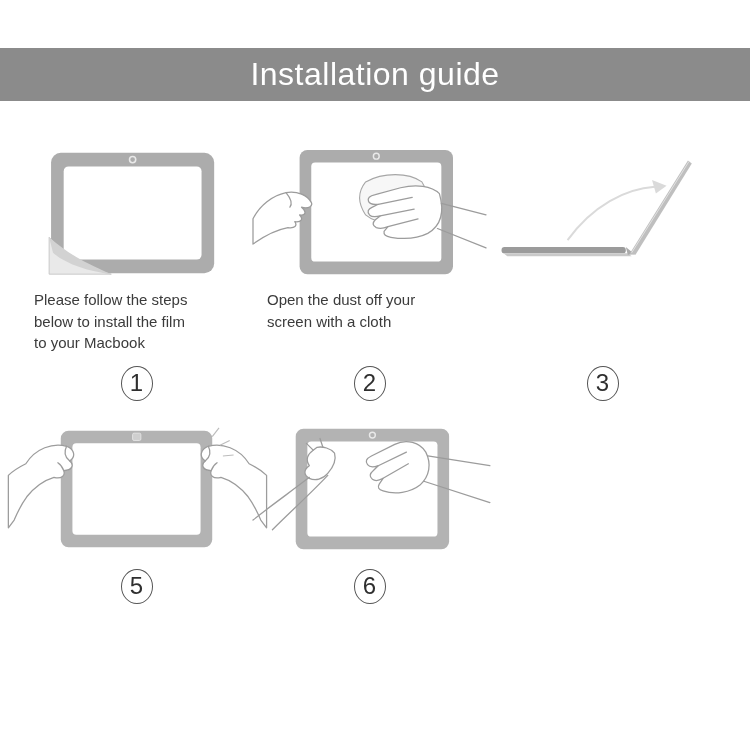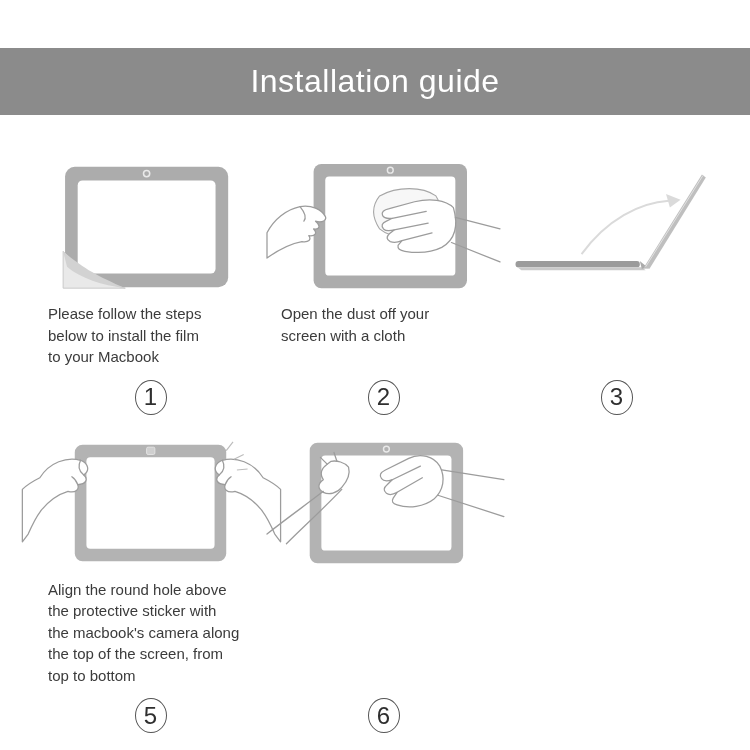--- a/index.html
+++ b/index.html
@@ -4,34 +4,34 @@
 <style>
   html,body{
     margin:0; padding:0;
     width:750px; height:750px;
     background:#ffffff;
     overflow:hidden;
     font-family:"Liberation Sans", sans-serif;
   }
   .banner{
     margin-top:48px;
-    height:67px;
+    height:53px;
     background:#8b8b8b;
     display:flex; align-items:center; justify-content:center;
   }
   .banner-title{
     color:#ffffff;
     font-size:32px;
     font-weight:400;
     letter-spacing:0.5px;
   }
   .grid{
     display:grid;
     grid-template-columns:233px 233px 233px;
-    padding-left:34px;
+    padding-left:20px;
     margin-top:44px;
     row-gap:20px;
   }
   .cell{
     display:flex;
     flex-direction:column;
   }
   .illus{
     height:136px;
   }
@@ -138,25 +138,20 @@
     <div class="illus">
       <svg width="233" height="136" viewBox="0 0 240 140">
         <rect x="42" y="10" width="156" height="120" rx="8" fill="#b3b3b3"></rect>
         <rect x="54" y="23" width="132" height="94" rx="4" fill="#ffffff"></rect>
         <rect x="116" y="12.5" width="8.5" height="7.5" rx="1.5" fill="#cfcfcf" stroke="#e2e2e2" stroke-width="1"></rect>
         <use href="#corner-hand" transform="translate(-6,-2)"></use>
         <use href="#corner-hand" transform="translate(248,-2) scale(-1,1)"></use>
         <path d="M198,16 l7,-9 M206,25 l10,-5 M209,36 l11,-1" stroke="#bcbcbc" stroke-width="1.2" fill="none"></path>
       </svg>
     </div>
-    <div class="caption">Align the round hole above
-the protective sticker with
-the macbook's camera along
-the top of the screen, from
-top to bottom</div>
     <div class="spacer"></div>
     <div class="num">5</div>
   </div>
 
   <div class="cell">
     <div class="illus">
       <svg width="233" height="136" viewBox="0 0 240 140">
         <rect x="44" y="8" width="158" height="124" rx="8" fill="#b3b3b3"></rect>
         <rect x="56" y="21" width="134" height="98" rx="4" fill="#ffffff"></rect>
         <circle cx="123" cy="14.5" r="3" fill="#b3b3b3" stroke="#e9e9e9" stroke-width="1.5"></circle>

